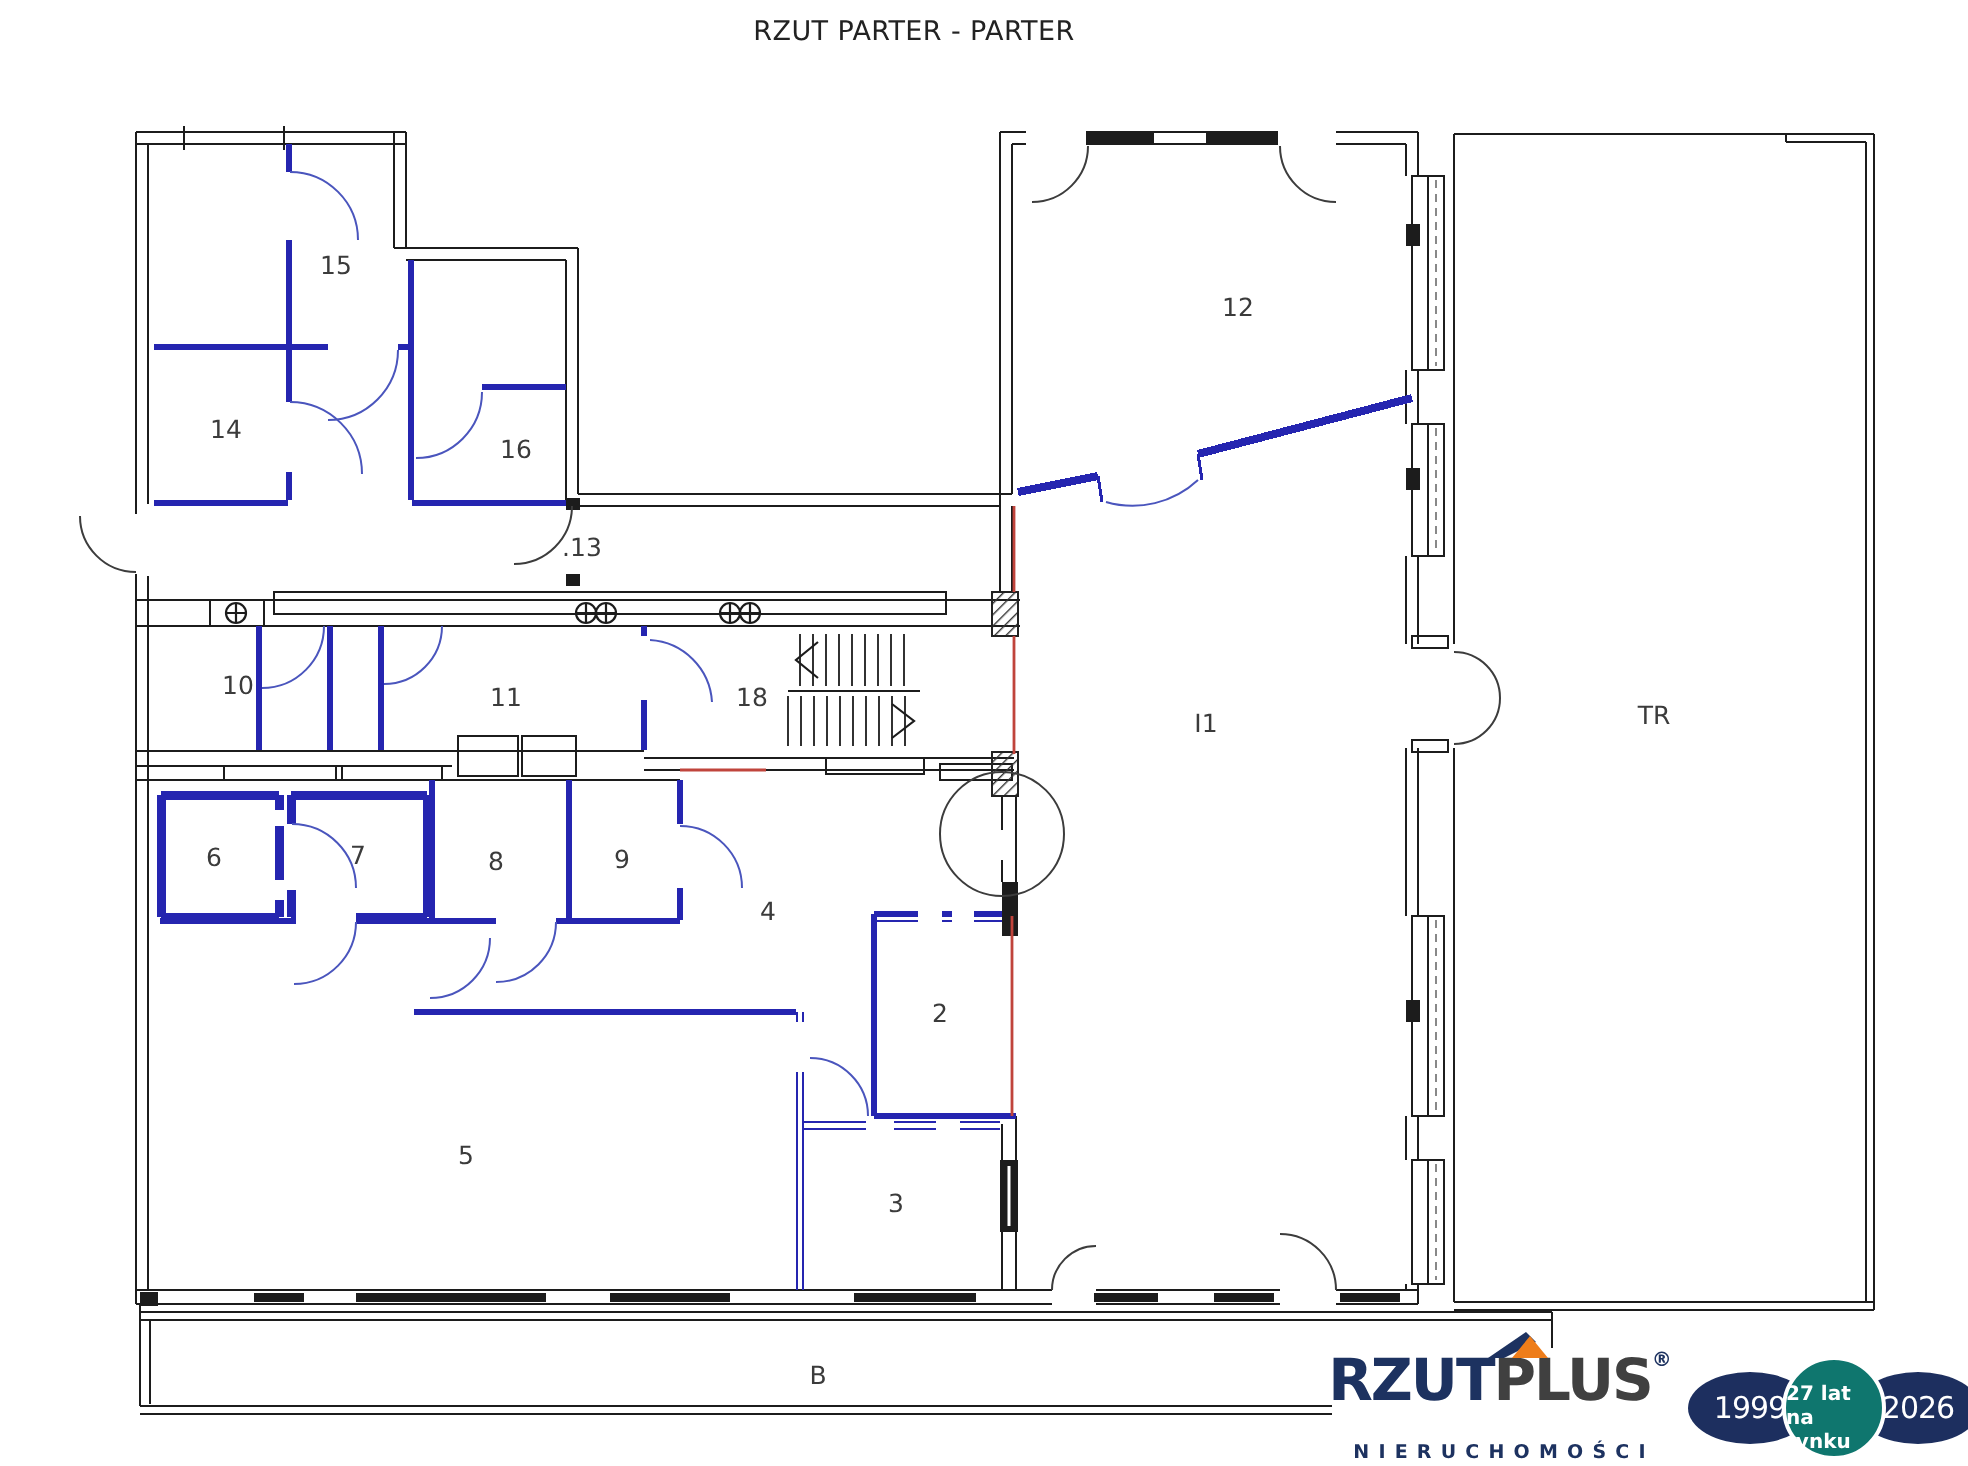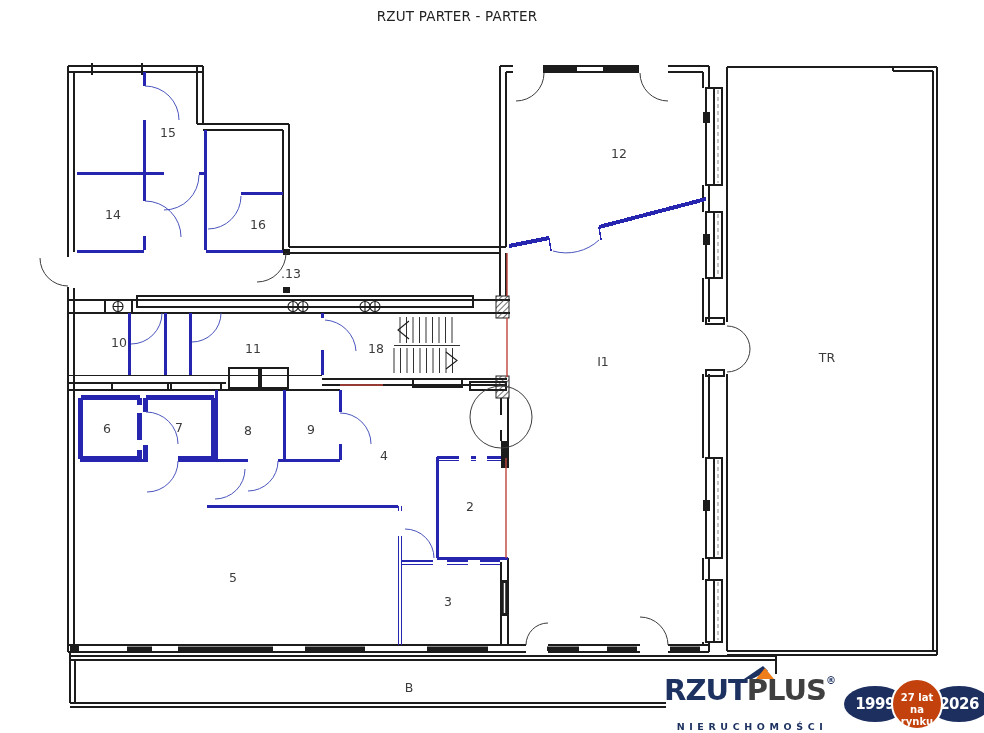--- a/index.html
+++ b/index.html
@@ -15,27 +15,27 @@
   .logo-left{display:flex;flex-direction:column;align-items:center;width:168px;}
   .brand-row{position:relative;line-height:1;white-space:nowrap;}
   .brand-home{font-size:29px;font-weight:800;color:#1d3260;letter-spacing:-1px;}
   .brand-plus{font-size:29px;font-weight:800;color:#404040;letter-spacing:-1px;}
   .reg{font-size:10px;color:#1d3260;vertical-align:top;font-weight:700;}
   .roof{position:absolute;left:80px;top:-10px;}
   .brand-sub{font-size:9.5px;font-weight:700;color:#1d3260;letter-spacing:4.6px;
              margin-top:16px;margin-left:4px;}
   .badges{position:relative;width:146px;height:53px;flex:none;}
   .badge-year{position:absolute;top:9px;width:62px;height:36px;background:#1d2f5f;
-              border-radius:50%;color:#fff;font-weight:700;font-size:15px;
+              border-radius:50%;color:#fff;font-weight:400;font-size:15px;
               text-align:center;line-height:36px;letter-spacing:-.5px;}
   .badge-1999{left:0;}
   .badge-2026{right:0;}
-  .badge-center{position:absolute;left:47px;top:1px;width:52px;height:52px;background:#c2410c;
+  .badge-center{position:absolute;left:47px;top:1px;width:52px;height:52px;background:#0f766e;
                 border:2px solid #fff;border-radius:50%;box-sizing:border-box;color:#fff;
-                font-weight:800;font-size:10px;text-align:center;line-height:1.2;
+                font-weight:800;font-size:10px;text-align:left;line-height:1.2;
                 padding-top:12px;z-index:2;}
 </style>
 </head>
 <body>
 
 <div class="stage">
 
   <div class="title">RZUT PARTER - PARTER</div>
 
   <svg class="plan" width="984" height="733" viewBox="0 0 984 733">

